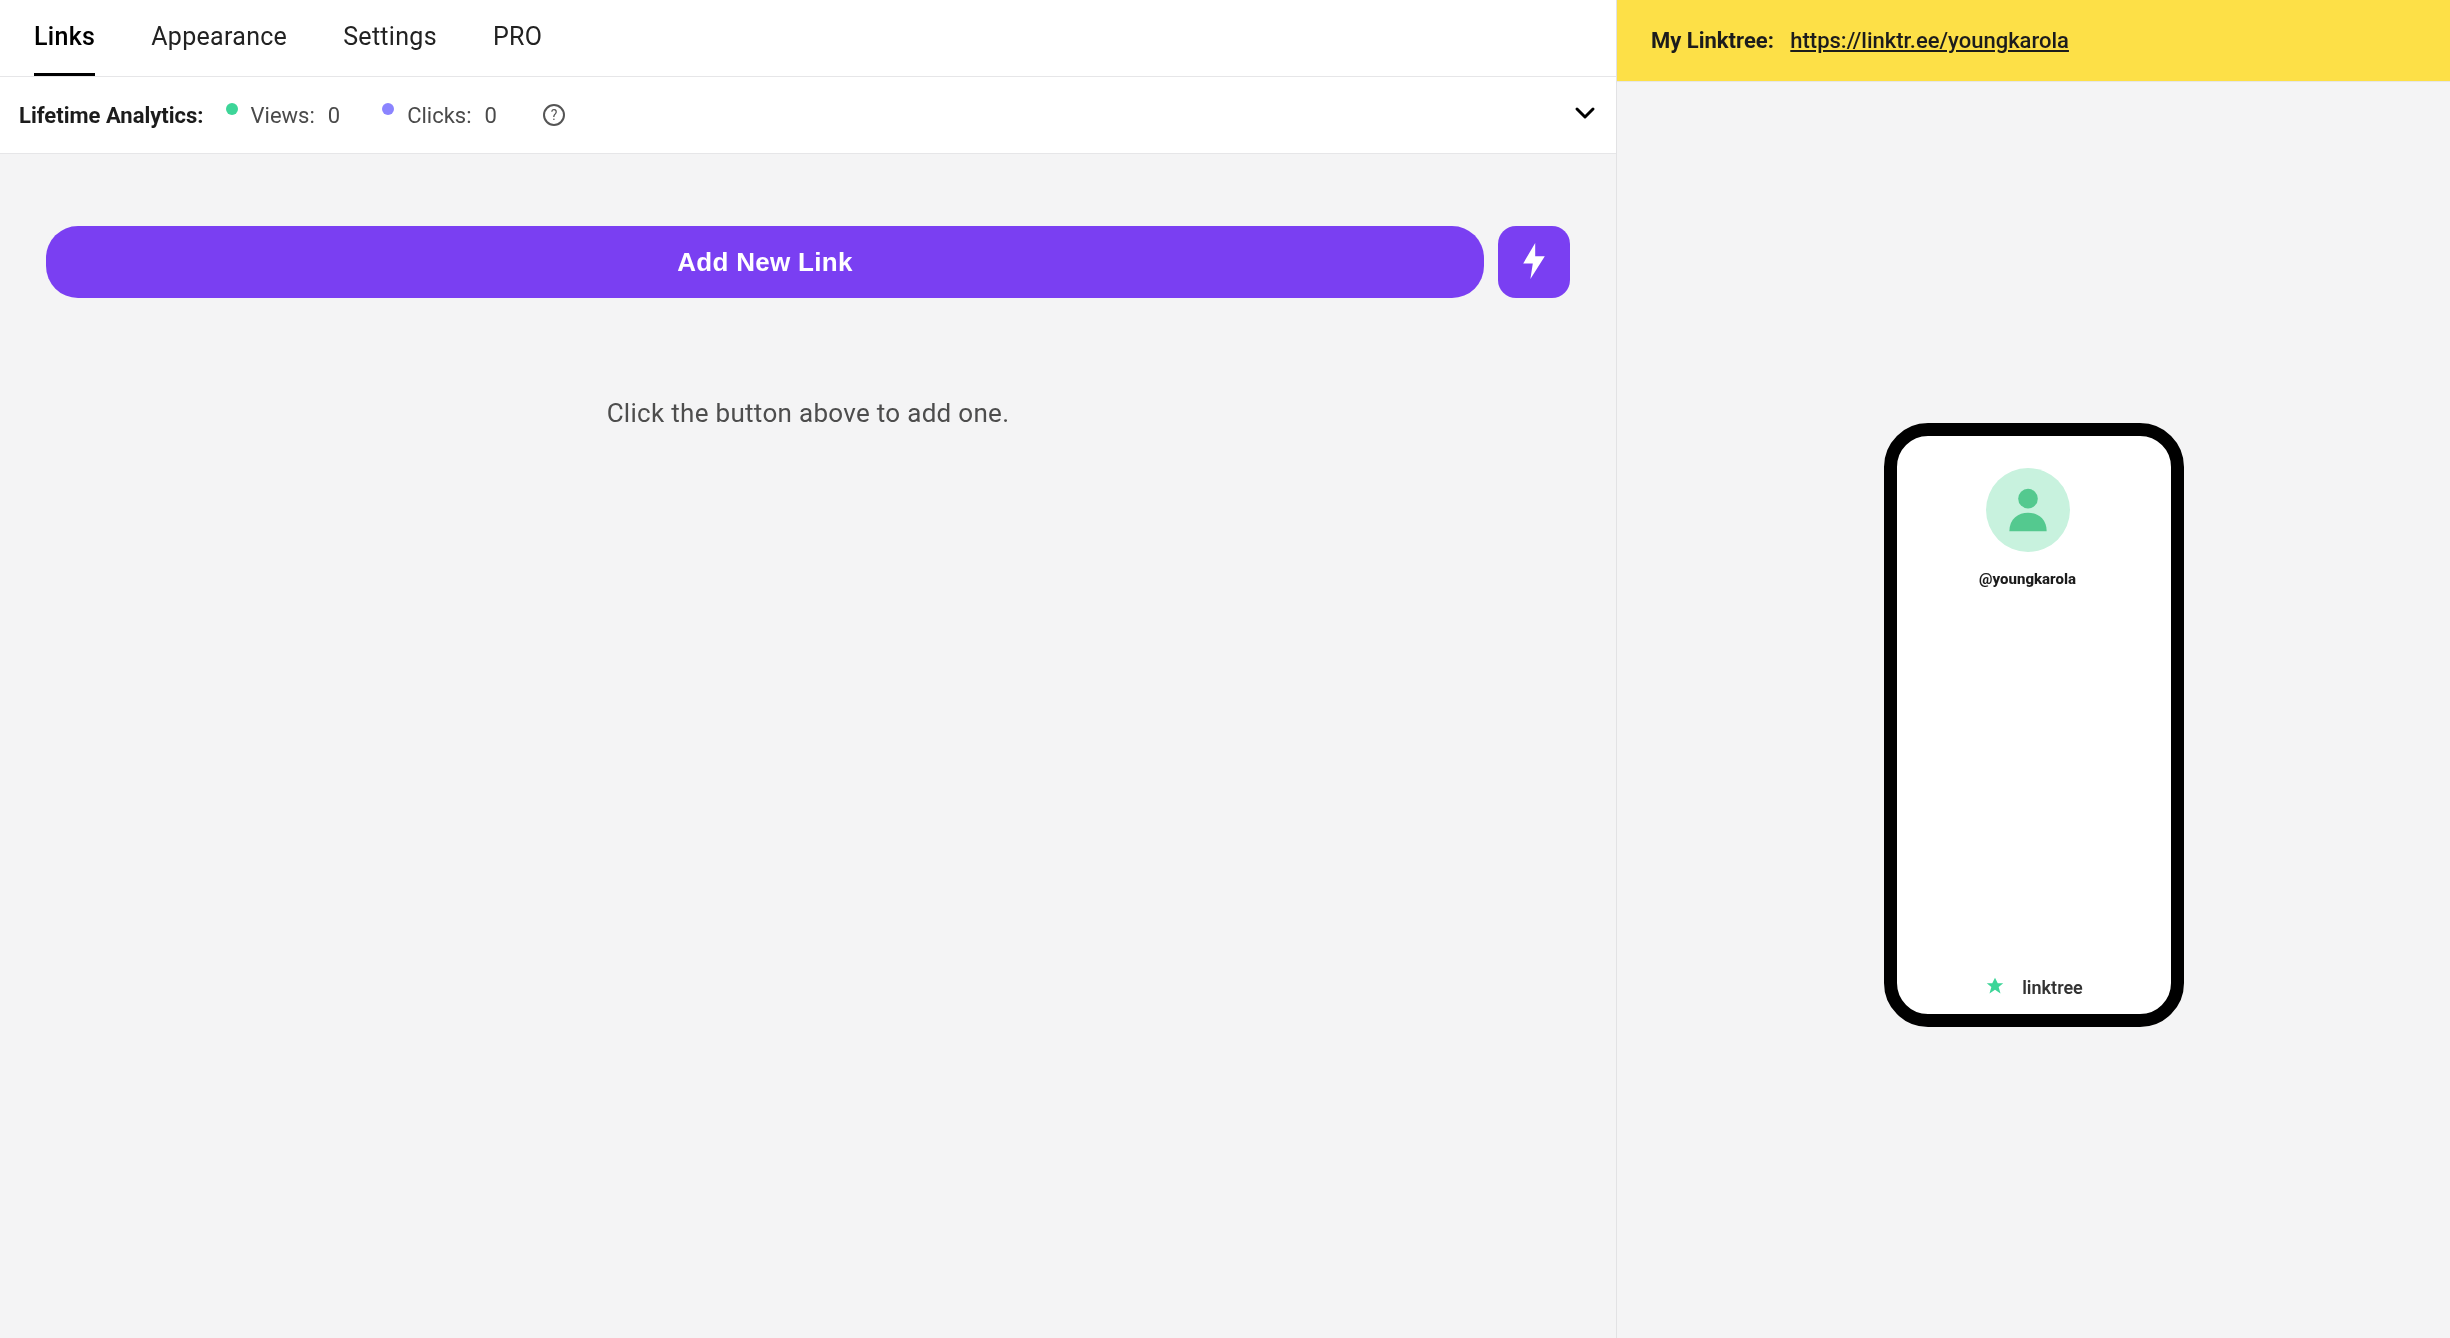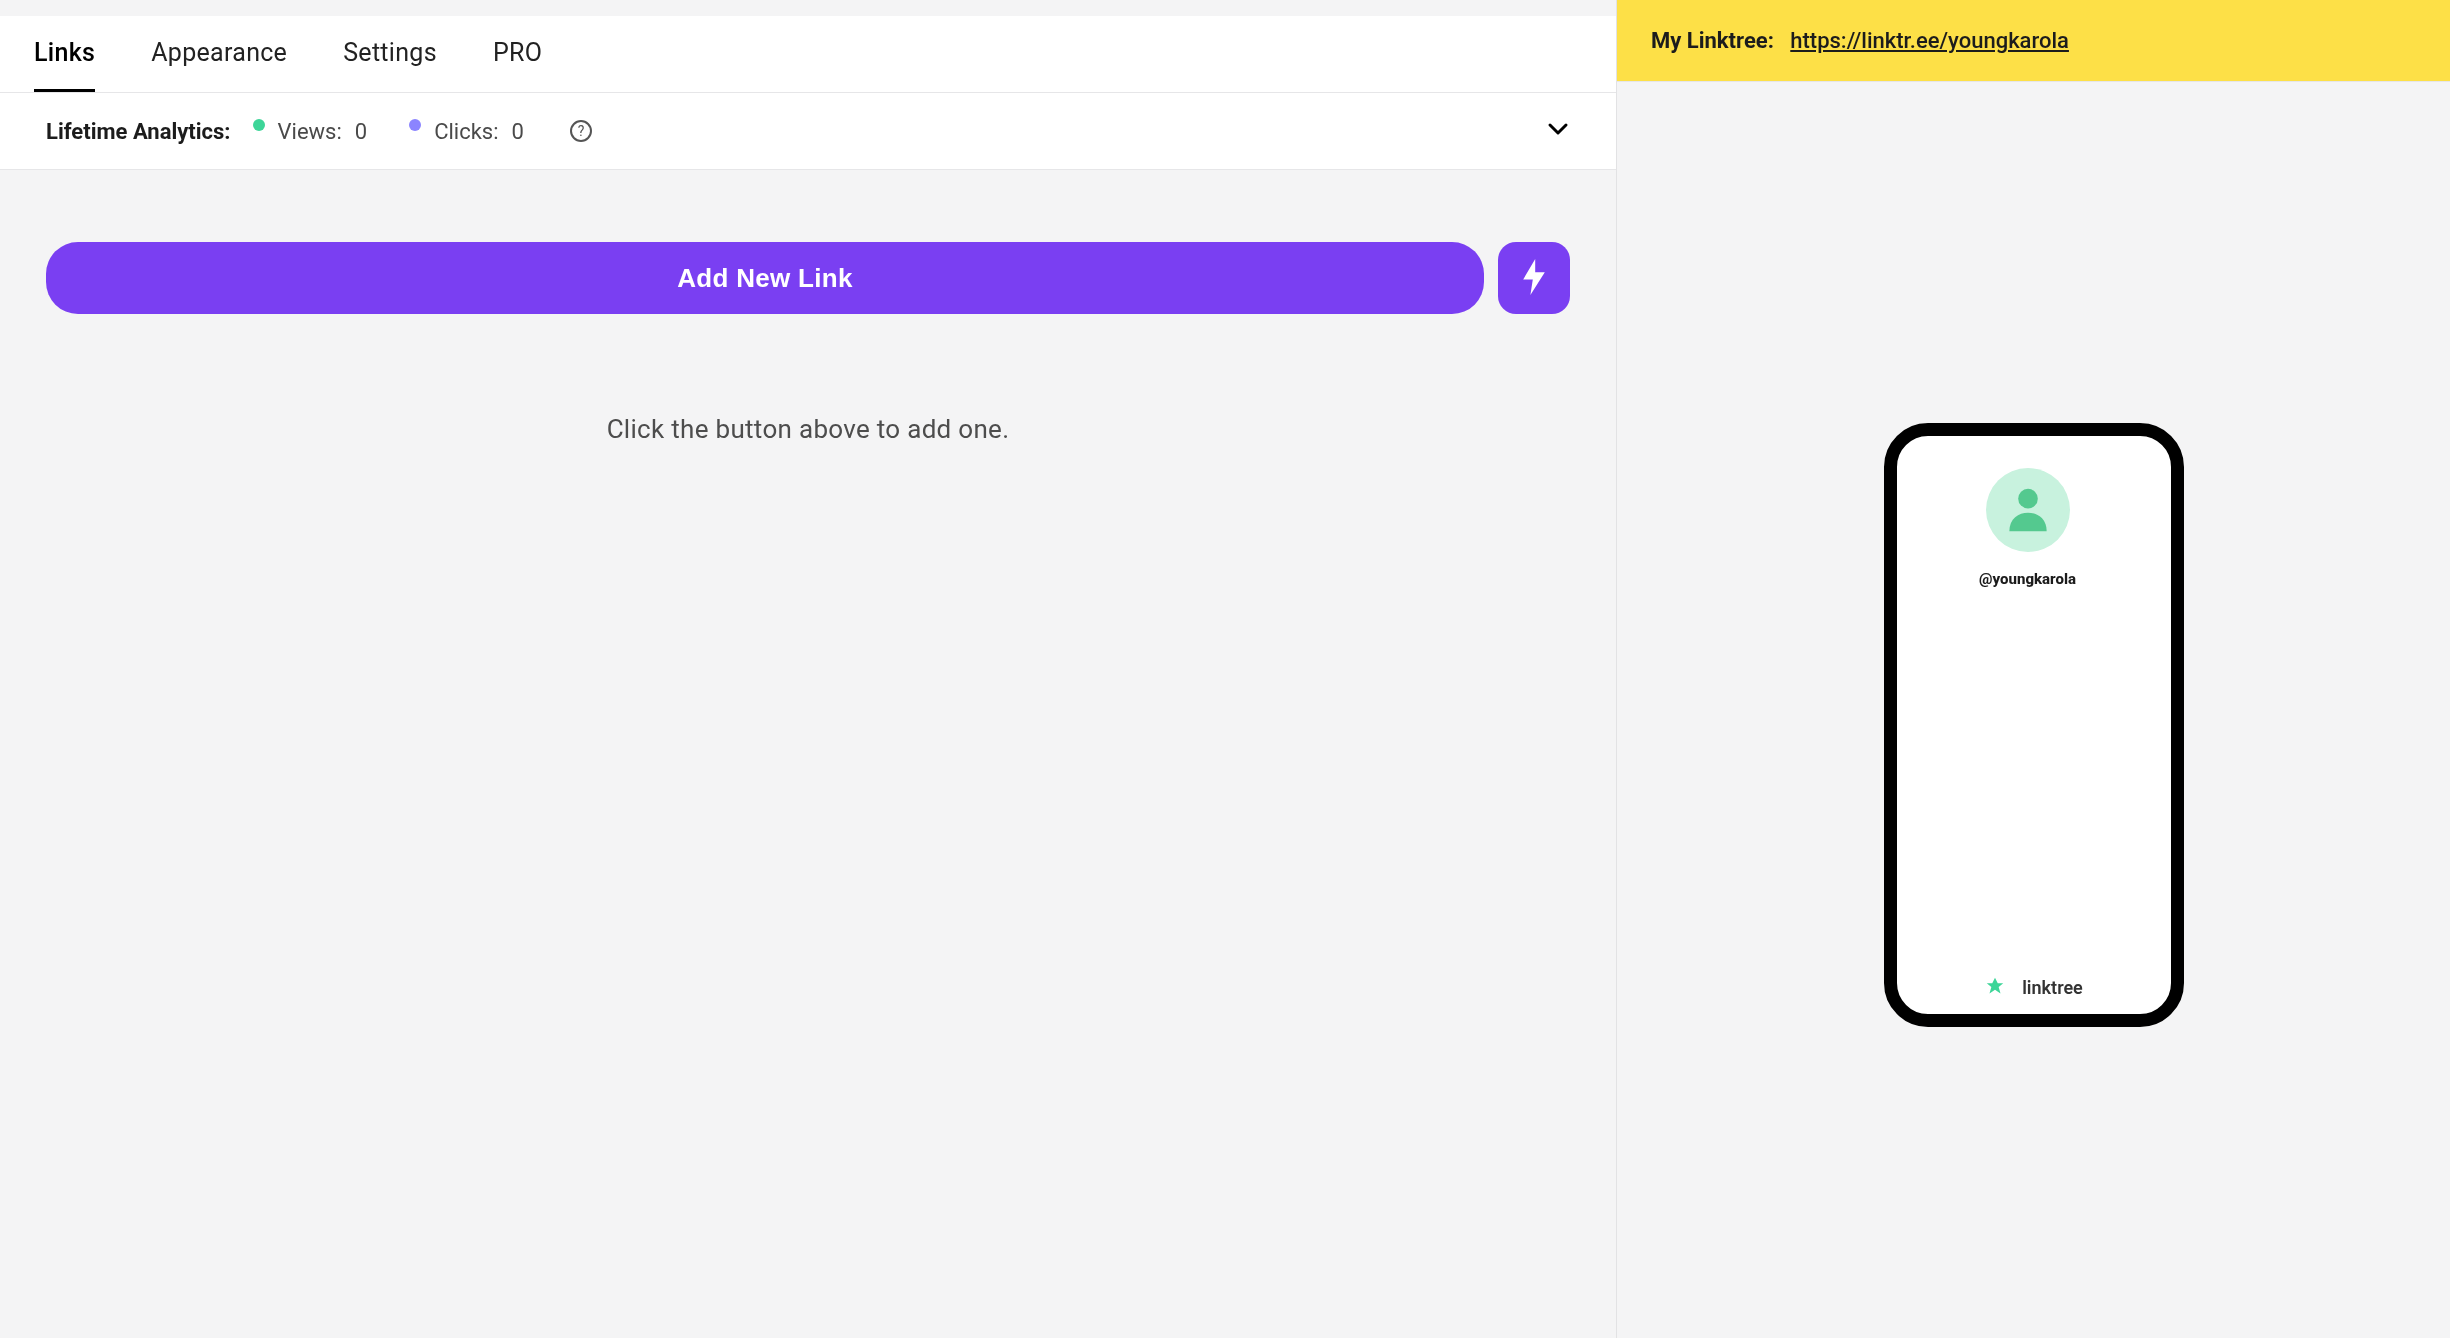--- a/index.html
+++ b/index.html
@@ -24,21 +24,20 @@
     background: #f4f4f5;
   }
 
   
   .tabs {
     display: flex;
     gap: 56px;
     padding: 22px 34px 0 34px;
     background: #ffffff;
     border-bottom: 1px solid #e6e6e8;
-    margin-top: 16px;
   }
   .tab {
     font-size: 25px;
     letter-spacing: 0.3px;
     color: #222;
     padding-bottom: 22px;
     cursor: pointer;
     font-weight: 400;
   }
   .tab.active {
@@ -46,21 +45,21 @@
     font-weight: 500;
     color: #000;
   }
 
   
   .analytics-bar {
     display: flex;
     align-items: center;
     justify-content: space-between;
     background: #ffffff;
-    padding: 24px 46px;
+    padding: 24px 19px;
     border-bottom: 1px solid #e6e6e8;
   }
   .analytics-left {
     display: flex;
     align-items: center;
     gap: 22px;
     font-size: 22px;
     color: #3c3c3c;
   }
   .analytics-label {

